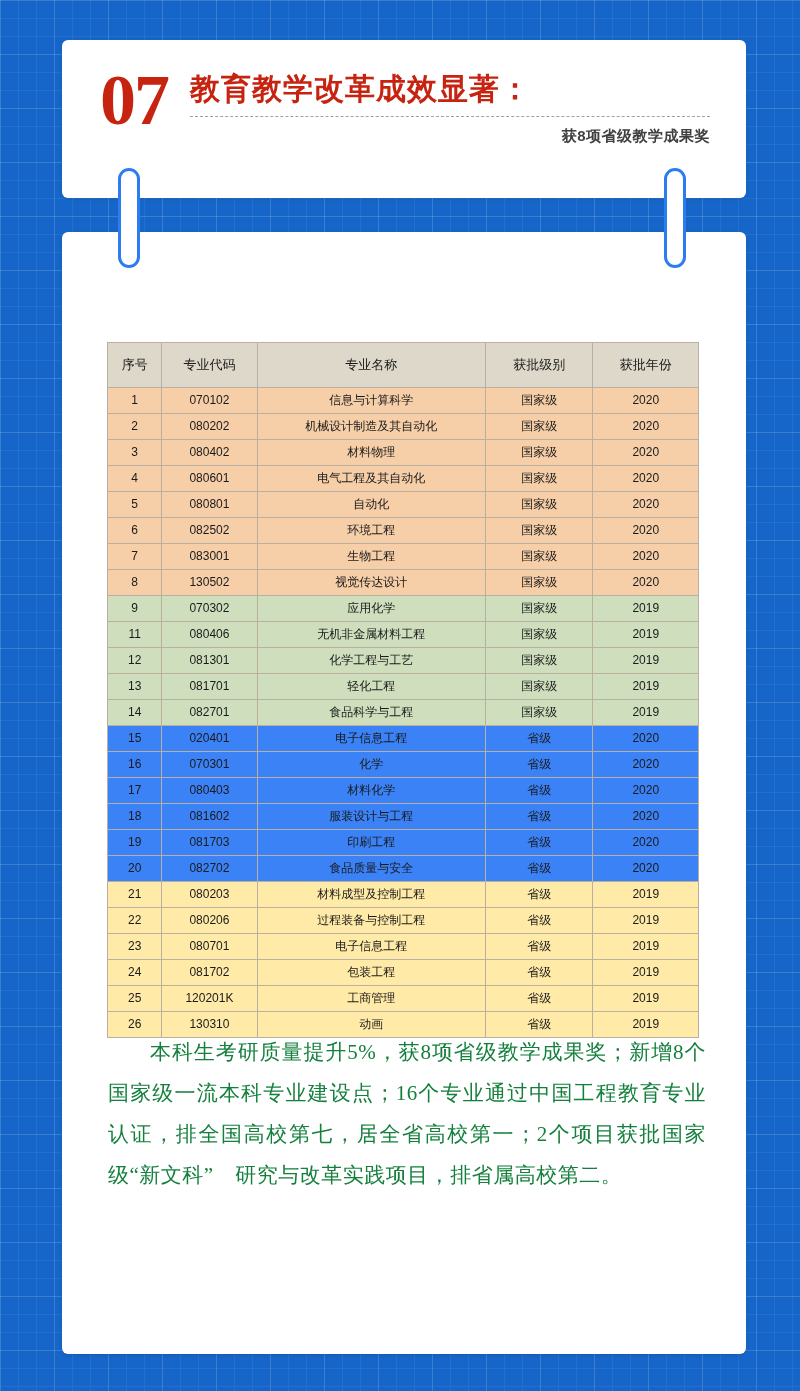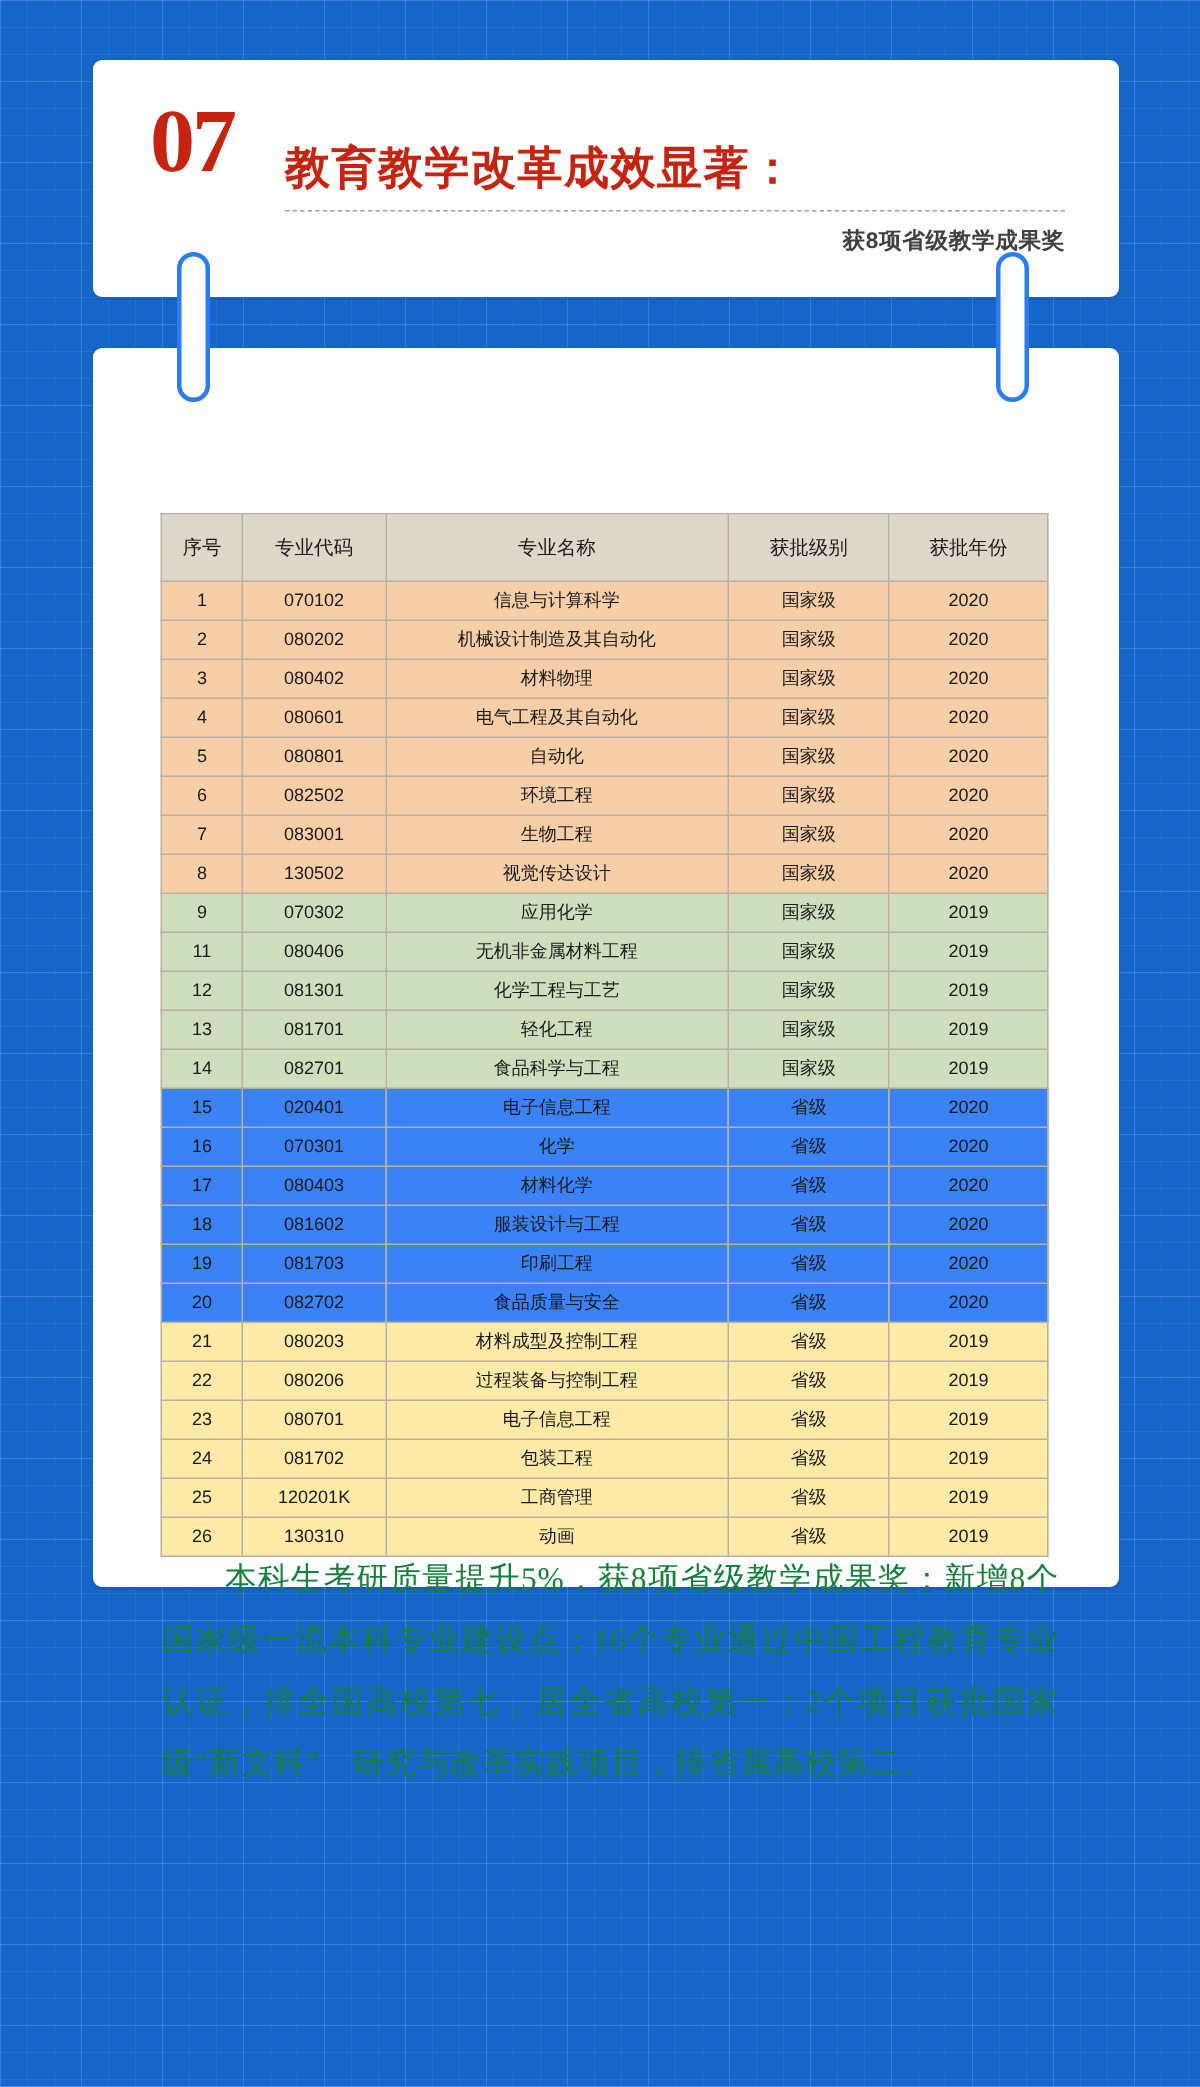--- a/index.html
+++ b/index.html
@@ -45,32 +45,31 @@
     background: #ffffff;
     border-radius: 6px;
     z-index: 3;
     box-shadow: 0 1px 3px rgba(0,0,0,0.12);
   }
   .num-07 {
     position: absolute;
     left: 38px;
     top: 24px;
     font-family: "Liberation Serif", serif;
-    font-size: 60px;
+    font-size: 72px;
     font-weight: bold;
     color: #c62411;
     letter-spacing: -2px;
     line-height: 1;
   }
   .title-block {
     position: absolute;
     left: 128px;
     top: 30px;
     width: 520px;
-    margin-top: 24px;
   }
   .title-main {
     font-size: 30px;
     font-weight: bold;
     color: #c62411;
     letter-spacing: 1px;
     line-height: 1.25;
   }
   .title-rule {
     margin-top: 8px;
@@ -98,21 +97,21 @@
   }
   .pin-left { left: 118px; top: 168px; height: 100px; }
   .pin-right { left: 664px; top: 168px; height: 100px; }
 
   
   .body-card {
     position: absolute;
     left: 62px;
     top: 232px;
     width: 684px;
-    height: 826px;
+    height: 1122px;
     background: #ffffff;
     border-radius: 6px;
     z-index: 2;
     box-shadow: 0 1px 3px rgba(0,0,0,0.12);
   }
 
   
   .table-wrap {
     position: absolute;
     left: 45px;

